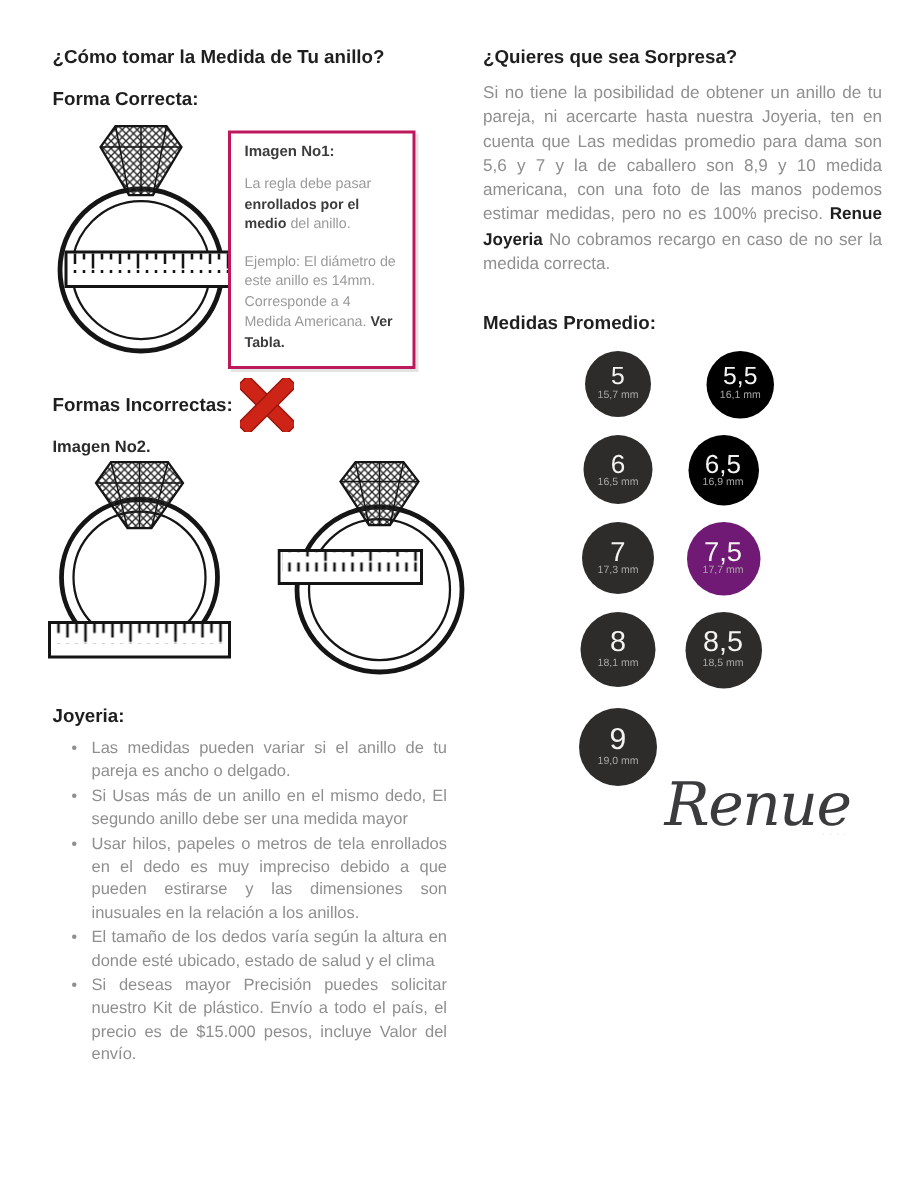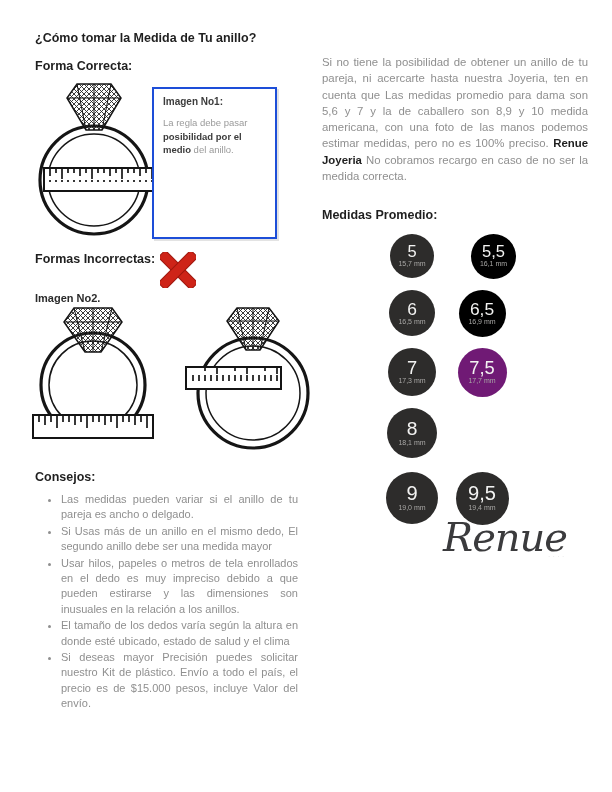--- a/index.html
+++ b/index.html
@@ -12,29 +12,29 @@
   .abs { position: absolute; }
   h1.doc-h1 { font-size: 12.5px; font-weight: 700; color: #1f1f1f; }
   h2.doc-h2 { font-size: 12.5px; font-weight: 700; color: #1f1f1f; }
 
   
   .left-title   { left: 35px; top: 31px;  width: 285px; }
   .correct-head { left: 35px; top: 59px; }
   .ring1-svg    { left: 30px; top: 82px; }
   .imgbox {
     left: 152px; top: 87px; width: 125px; min-height: 152px;
-    border: 2px solid #1d4ed8; background: #fff; padding: 7px 9px 9px 9px;
+    border: 2px solid #be185d; background: #fff; padding: 7px 9px 9px 9px;
     box-shadow: 2px 2px 0 #e3e3e3;
   }
   .imgbox .box-title { font-size: 10px; font-weight: 700; color: #3c3c3c; margin-bottom: 9px; }
   .imgbox .box-text  { font-size: 9.5px; line-height: 13.5px; color: #9a9a9a; }
   .imgbox .box-text + .box-text { margin-top: 11px; }
   .imgbox b { color: #3c3c3c; font-weight: 700; }
 
-  .incorrect-row { left: 35px; top: 252px; display: flex; gap: 5px; }
+  .incorrect-row { left: 35px; top: 252px; display: flex; align-items: center; gap: 5px; }
   .image2-label  { left: 35px; top: 292px; font-size: 11px; font-weight: 700; color: #2b2b2b; }
   .ringA-svg { left: 25px;  top: 303px; }
   .ringB-svg { left: 185px; top: 305px; }
 
   .tips-head { left: 35px; top: 470px; }
   .tips-wrap { left: 35px; top: 492px; width: 263px; }
   .tips-wrap ul { margin: 0; padding-left: 26px; }
   .tips-wrap li {
     font-size: 11px; line-height: 15.4px; color: #8f8f8f;
     text-align: justify; margin-bottom: 1px;
@@ -94,21 +94,22 @@
       <path d="M-17 0 L-8 46 M17 0 L8 46 M-27 14 L27 14 M0 0 L0 46" stroke="#151515" stroke-width="1" fill="none"></path>
     </g>
     <g>
       <rect x="14" y="86" width="110" height="23" fill="#fff" stroke="#141414" stroke-width="2"></rect>
       <rect x="16" y="87" width="106" height="13" fill="url(#t1)"></rect>
     </g>
   </svg>
 
   <div class="abs imgbox">
     <p class="box-title">Imagen No1:</p>
-    <p class="box-text"><span>La regla debe pasar </span><b>posibilidad por el medio</b><span> del anillo.</span></p>
+    <p class="box-text"><span>La regla debe pasar </span><b>enrollados por el medio</b><span> del anillo.</span></p>
+    <p class="box-text"><span>Ejemplo: El diámetro de este anillo es 14mm. Corresponde a 4 Medida Americana. </span><b>Ver Tabla.</b></p>
   </div>
 
   <div class="abs incorrect-row">
     <h2 class="doc-h2">Formas Incorrectas:</h2>
     <svg width="36" height="36" viewBox="0 0 36 36">
       <g fill="#ce2418" stroke="#9e170d" stroke-width="1">
         <rect x="-5" y="13" width="46" height="10" rx="3" transform="rotate(45 18 18)"></rect>
         <rect x="-5" y="13" width="46" height="10" rx="3" transform="rotate(-45 18 18)"></rect>
       </g>
     </svg>
@@ -162,31 +163,32 @@
     <g transform="translate(68,3)">
       <polygon points="-16,0 16,0 26,13 7,42 -7,42 -26,13" fill="url(#h3)" stroke="#151515" stroke-width="1.5"></polygon>
       <path d="M-16 0 L-7 42 M16 0 L7 42 M-26 13 L26 13 M0 0 L0 42" stroke="#151515" stroke-width="1" fill="none"></path>
     </g>
     <g>
       <rect x="1" y="62" width="95" height="22" fill="#fff" stroke="#141414" stroke-width="2"></rect>
       <rect x="3" y="63" width="91" height="13" fill="url(#t3)"></rect>
     </g>
   </svg>
 
-  <h2 class="abs doc-h2 tips-head">Consejos:</h2>
+  <h2 class="abs doc-h2 tips-head">Joyeria:</h2>
   <div class="abs tips-wrap">
     <ul>
       <li>Las medidas pueden variar si el anillo de tu pareja es ancho o delgado.</li>
       <li>Si Usas más de un anillo en el mismo dedo, El segundo anillo debe ser una medida mayor</li>
       <li>Usar hilos, papeles o metros de tela enrollados en el dedo es muy impreciso debido a que pueden estirarse y las dimensiones son inusuales en la relación a los anillos.</li>
       <li>El tamaño de los dedos varía según la altura en donde esté ubicado, estado de salud y el clima</li>
       <li>Si deseas mayor Precisión puedes solicitar nuestro Kit de plástico. Envío a todo el país, el precio es de $15.000 pesos, incluye Valor del envío.</li>
     </ul>
   </div>
 
+  <h1 class="abs doc-h1 right-title">¿Quieres que sea Sorpresa?</h1>
   <p class="abs intro-par"><span>Si no tiene la posibilidad de obtener un anillo de tu pareja, ni acercarte hasta nuestra Joyeria, ten en cuenta que Las medidas promedio para dama son 5,6 y 7 y la de caballero son 8,9 y 10 medida americana, con una foto de las manos podemos estimar medidas, pero no es 100% preciso. </span><b>Renue Joyeria</b><span> No cobramos recargo en caso de no ser la medida correcta.</span></p>
 
   <h2 class="abs doc-h2 sizes-head">Medidas Promedio:</h2>
   <div class="abs circles-wrap">
       <div class="size-circle" style="width: 44px; height: 44px; left: 68px; top: 8px; background: rgb(45, 44, 43);">
         <span class="num" style="font-size: 16.5px;">5</span>
         <span class="mm">15,7 mm</span>
       </div>
       <div class="size-circle" style="width: 45px; height: 45px; left: 149px; top: 7.5px; background: #000000; align-items: center;">
         <span class="num" style="font-size: 16.5px;">5,5</span>
@@ -205,28 +207,28 @@
         <span class="mm">17,3 mm</span>
       </div>
       <div class="size-circle" style="width: 49px; height: 49px; left: 135.5px; top: 121.5px; background: #701a75;">
         <span class="num" style="font-size: 18.3px;">7,5</span>
         <span class="mm">17,7 mm</span>
       </div>
       <div class="size-circle" style="width: 50px; height: 50px; left: 65px; top: 182px; background: rgb(45, 44, 43);">
         <span class="num" style="font-size: 19.2px;">8</span>
         <span class="mm">18,1 mm</span>
       </div>
+      <div class="size-circle" style="width: 51px; height: 51px; left: 134.5px; top: 181.5px; background: rgb(45, 44, 43);">
+        <span class="num" style="font-size: 19.2px;">8,5</span>
+        <span class="mm">18,5 mm</span>
+      </div>
       <div class="size-circle" style="width: 52px; height: 52px; left: 64px; top: 246px; background: rgb(45, 44, 43);">
         <span class="num" style="font-size: 20.1px;">9</span>
         <span class="mm">19,0 mm</span>
       </div>
-      <div class="size-circle" style="width: 53px; height: 53px; left: 133.5px; top: 245.5px; background: rgb(45, 44, 43);">
-        <span class="num" style="font-size: 20.1px;">9,5</span>
-        <span class="mm">19,4 mm</span>
-      </div>
     </div>
 
   <div class="abs logo-wrap">
     <div class="logo-script">Renue</div>
     <div class="logo-sub">····</div>
   </div>
 
 </div>
 
 </body></html>

